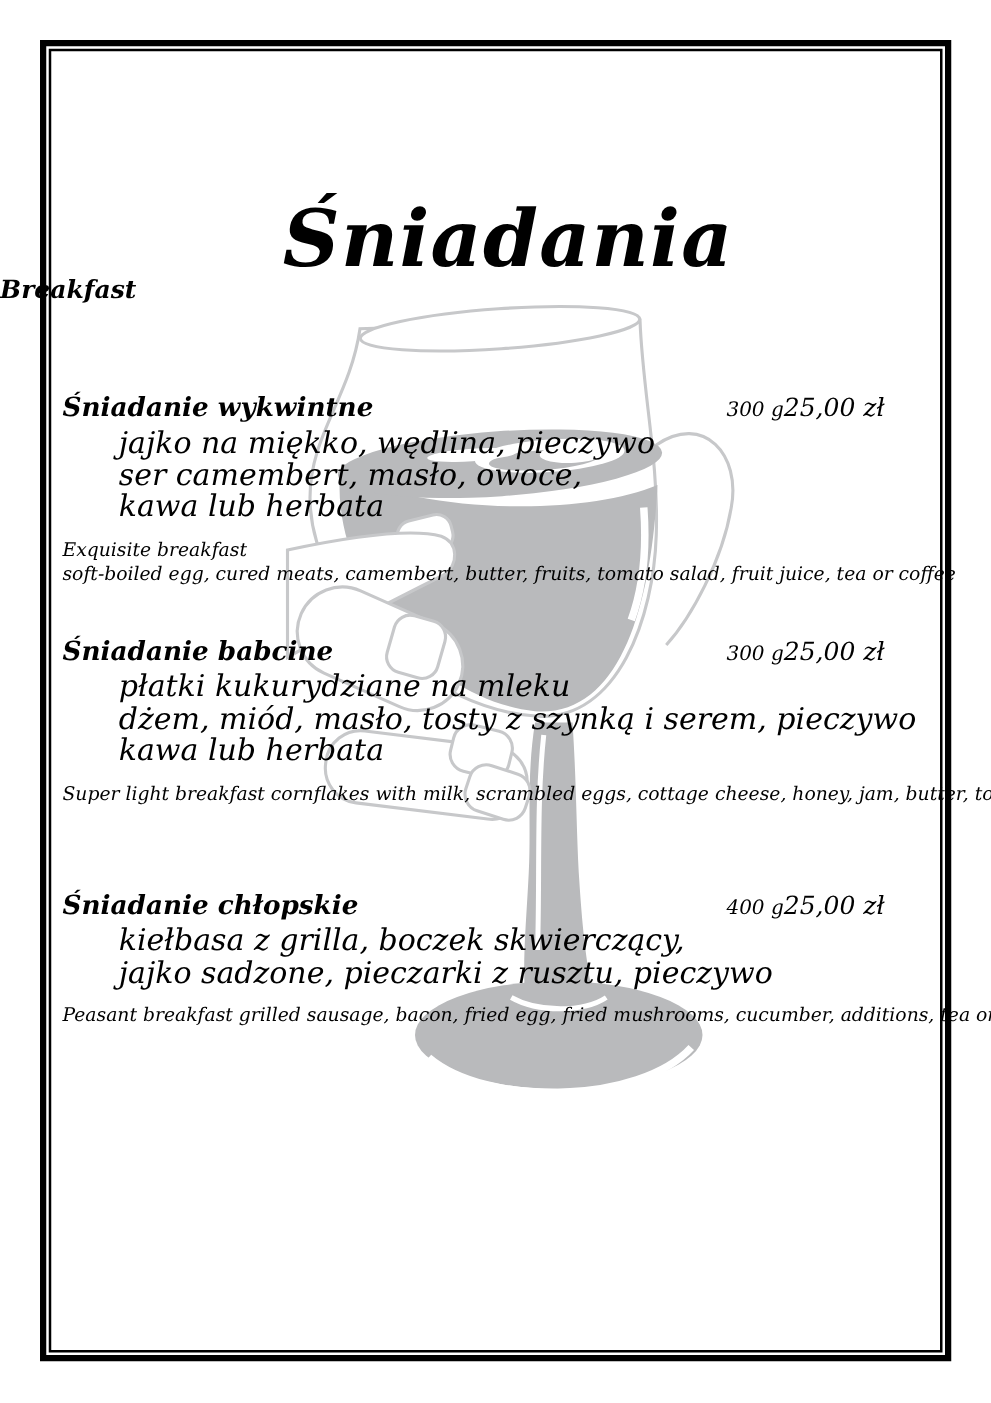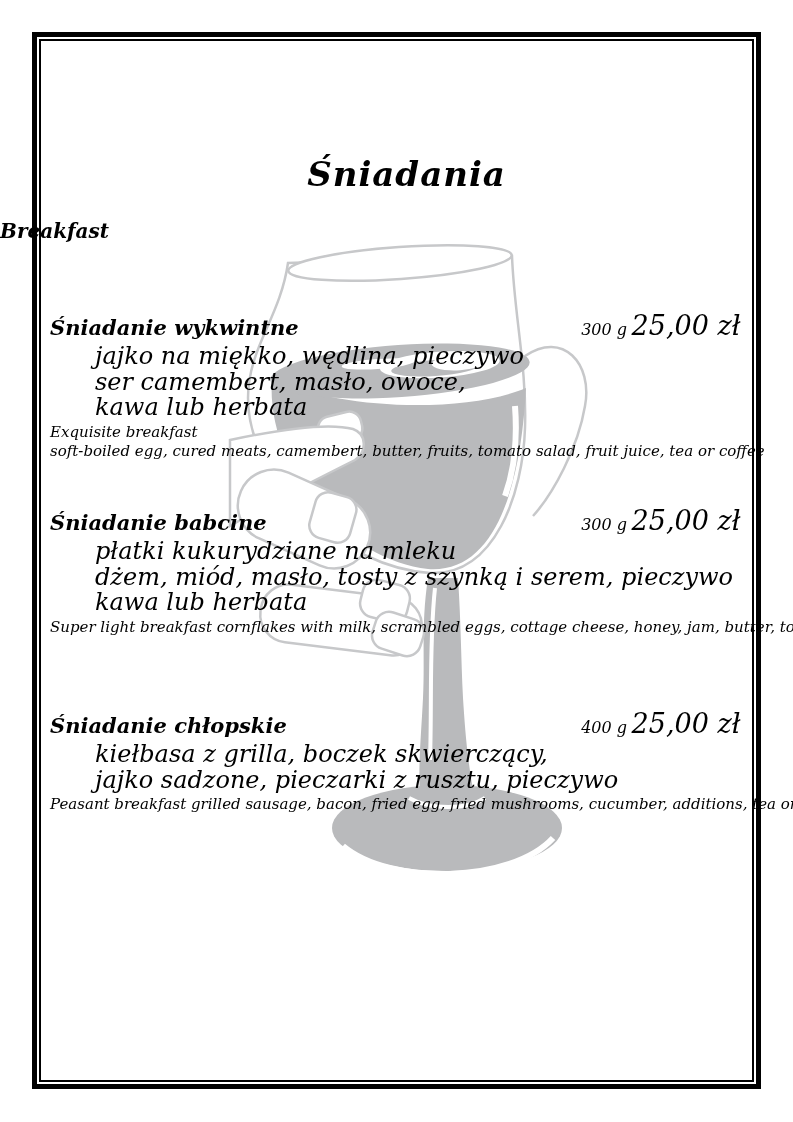--- a/index.html
+++ b/index.html
@@ -6,36 +6,36 @@
   .page{
     position:relative;width:793px;height:1122px;background:#fff;overflow:hidden;
     font-family:"DejaVu Serif", serif;color:#000;
   }
   .frame-outer{position:absolute;left:32px;top:32px;right:32px;bottom:33px;border:5px solid #000;}
   .frame-inner{position:absolute;inset:2px;border:2px solid #000;}
   .watermark{position:absolute;left:215px;top:238px;width:395px;height:648px;z-index:0;}
   .content{position:absolute;inset:0;z-index:1;}
   .title{
     position:absolute;top:154px;left:0;right:0;text-align:center;
-    font-size:34px;font-weight:bold;font-style:italic;letter-spacing:1px;margin-left:20px;
+    font-size:63px;font-weight:bold;font-style:italic;letter-spacing:1px;margin-left:20px;
   }
   .subtitle{
     position:absolute;top:219px;left:0;right:0;text-align:left;
     font-size:20px;font-weight:bold;font-style:italic;
   }
   .menu-item{position:absolute;left:50px;right:48px;font-style:italic;}
   #item-0{top:311px;}
   #item-1{top:506px;}
   #item-2{top:709px;}
   .item-header{display:flex;align-items:baseline;line-height:29px;}
   .item-name{flex:1;font-size:21px;font-weight:bold;}
   .item-weight{width:70px;text-align:right;font-size:16px;white-space:nowrap;}
-  .item-price{width:118px;text-align:center;font-size:27px;white-space:nowrap;}
+  .item-price{width:118px;text-align:left;font-size:20px;white-space:nowrap;}
   .item-desc{margin-left:45px;font-size:24px;line-height:25.5px;white-space:nowrap;}
-  .item-trans{font-size:15px;line-height:19px;margin-top:2px;white-space:nowrap;}
+  .item-trans{font-size:15px;line-height:19px;margin-top:12px;white-space:nowrap;}
 </style>
 </head>
 <body>
 
 <div class="page">
 
   <svg class="watermark" viewBox="0 0 395 648" aria-hidden="true">
 
     <g fill="none" stroke="#c7c8ca" stroke-width="2.5">
       <path d="M 310,118 C 348,92 378,126 370,168 C 363,210 338,256 318,278"></path>

